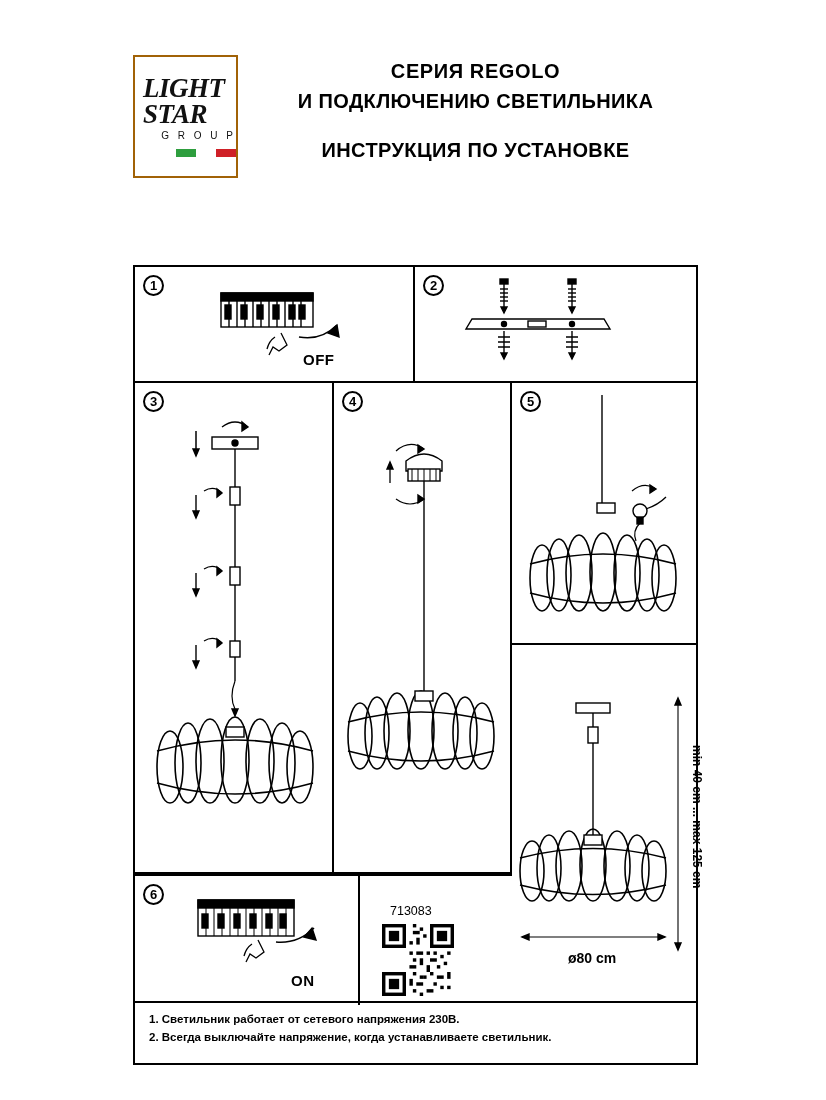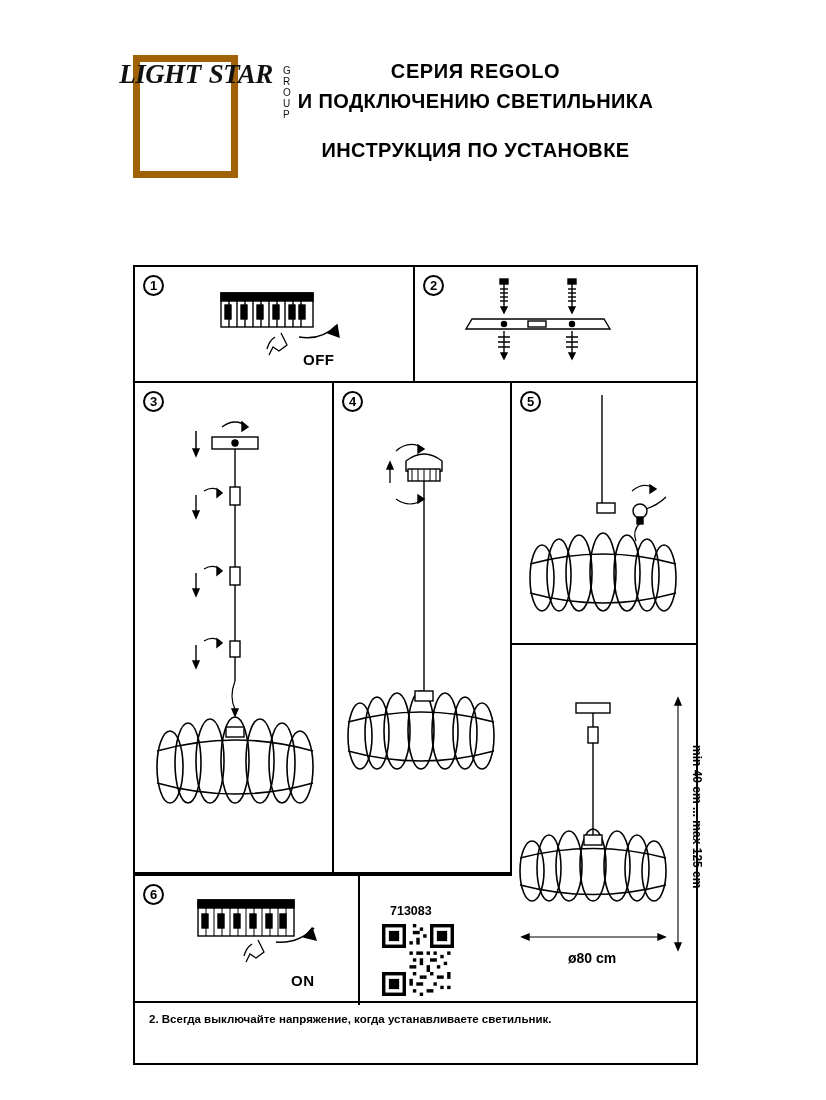--- a/index.html
+++ b/index.html
@@ -13,22 +13,22 @@
     overflow:hidden;
   }
   .page { position:absolute; inset:0; }
 
   
   .header {
     position:absolute; left:133px; top:55px; width:565px; height:150px;
   }
   .logo-box {
     position:absolute; left:0; top:0; width:105px; height:123px;
-    border:7px solid #a16207; background:#fff;
-    display:flex; justify-content:center; align-items:flex-start;
+    border:2px solid #a16207; background:#fff;
+    display:flex; flex-direction:column; justify-content:center; align-items:flex-end;
   }
   .logo-line {
     font-family:"Liberation Serif", serif;
     font-style:italic;
     font-weight:700;
     font-size:27px;
     line-height:0.95;
     letter-spacing:-0.5px;
     color:#111;
     width:100%;
@@ -85,21 +85,21 @@
   .dim-text {
     position:absolute;
     font-size:12px; font-weight:700;
     writing-mode:vertical-rl;
     white-space:nowrap;
   }
   .dim-h {
     position:absolute; font-size:14px; font-weight:700; white-space:nowrap;
   }
 
-  .art-small { position:absolute; font-size:12.5px; font-weight:700; }
+  .art-small { position:absolute; font-size:12.5px; font-weight:400; }
 
   svg { display:block; }
   .qr { position:absolute; }
 </style>
 </head>
 <body>
 
 <div class="page">
 
   <div class="header">
@@ -451,17 +451,18 @@
             <rect x="17" y="18" width="1" height="1"></rect>
             <rect x="19" y="18" width="1" height="1"></rect>
           <rect x="13" y="19" width="2" height="1"></rect>
             <rect x="9" y="19" width="1" height="1"></rect>
             <rect x="11" y="20" width="1" height="1"></rect>
         </g>
       </svg>
     </div>
 
     <div class="note">
+      <p>1. Светильник работает от сетевого напряжения 230В.</p>
       <p>2. Всегда выключайте напряжение, когда устанавливаете светильник.</p>
     </div>
 
   </div>
 </div>
 
 </body></html>

